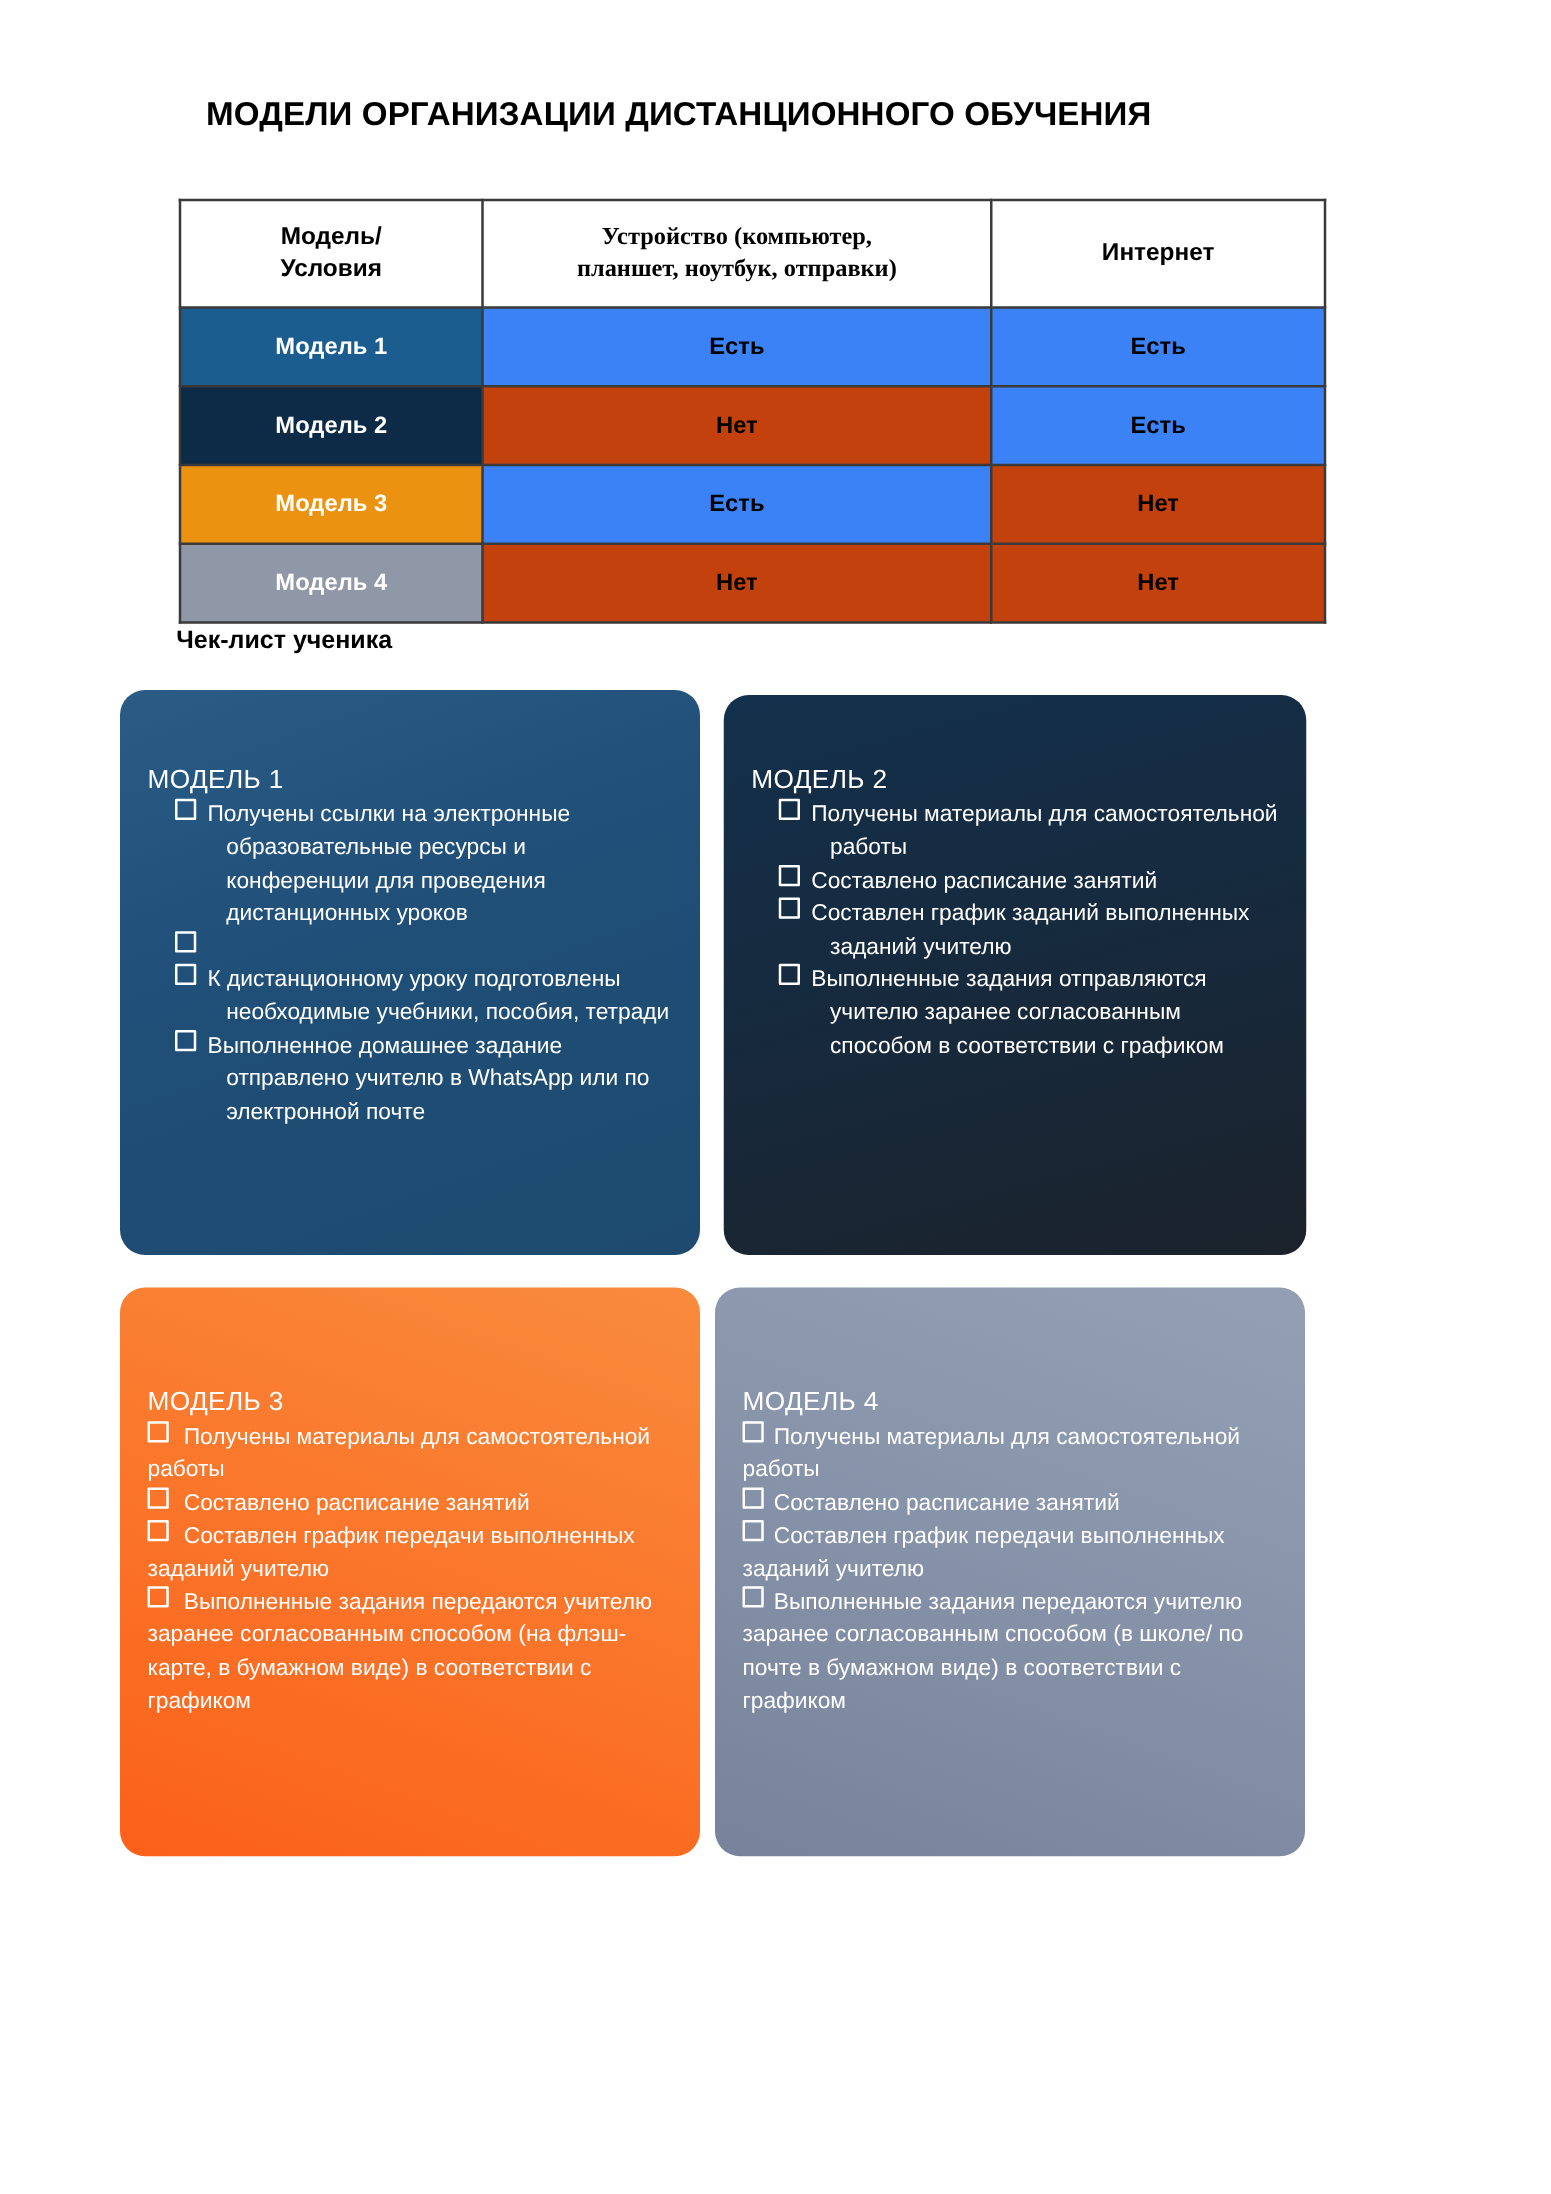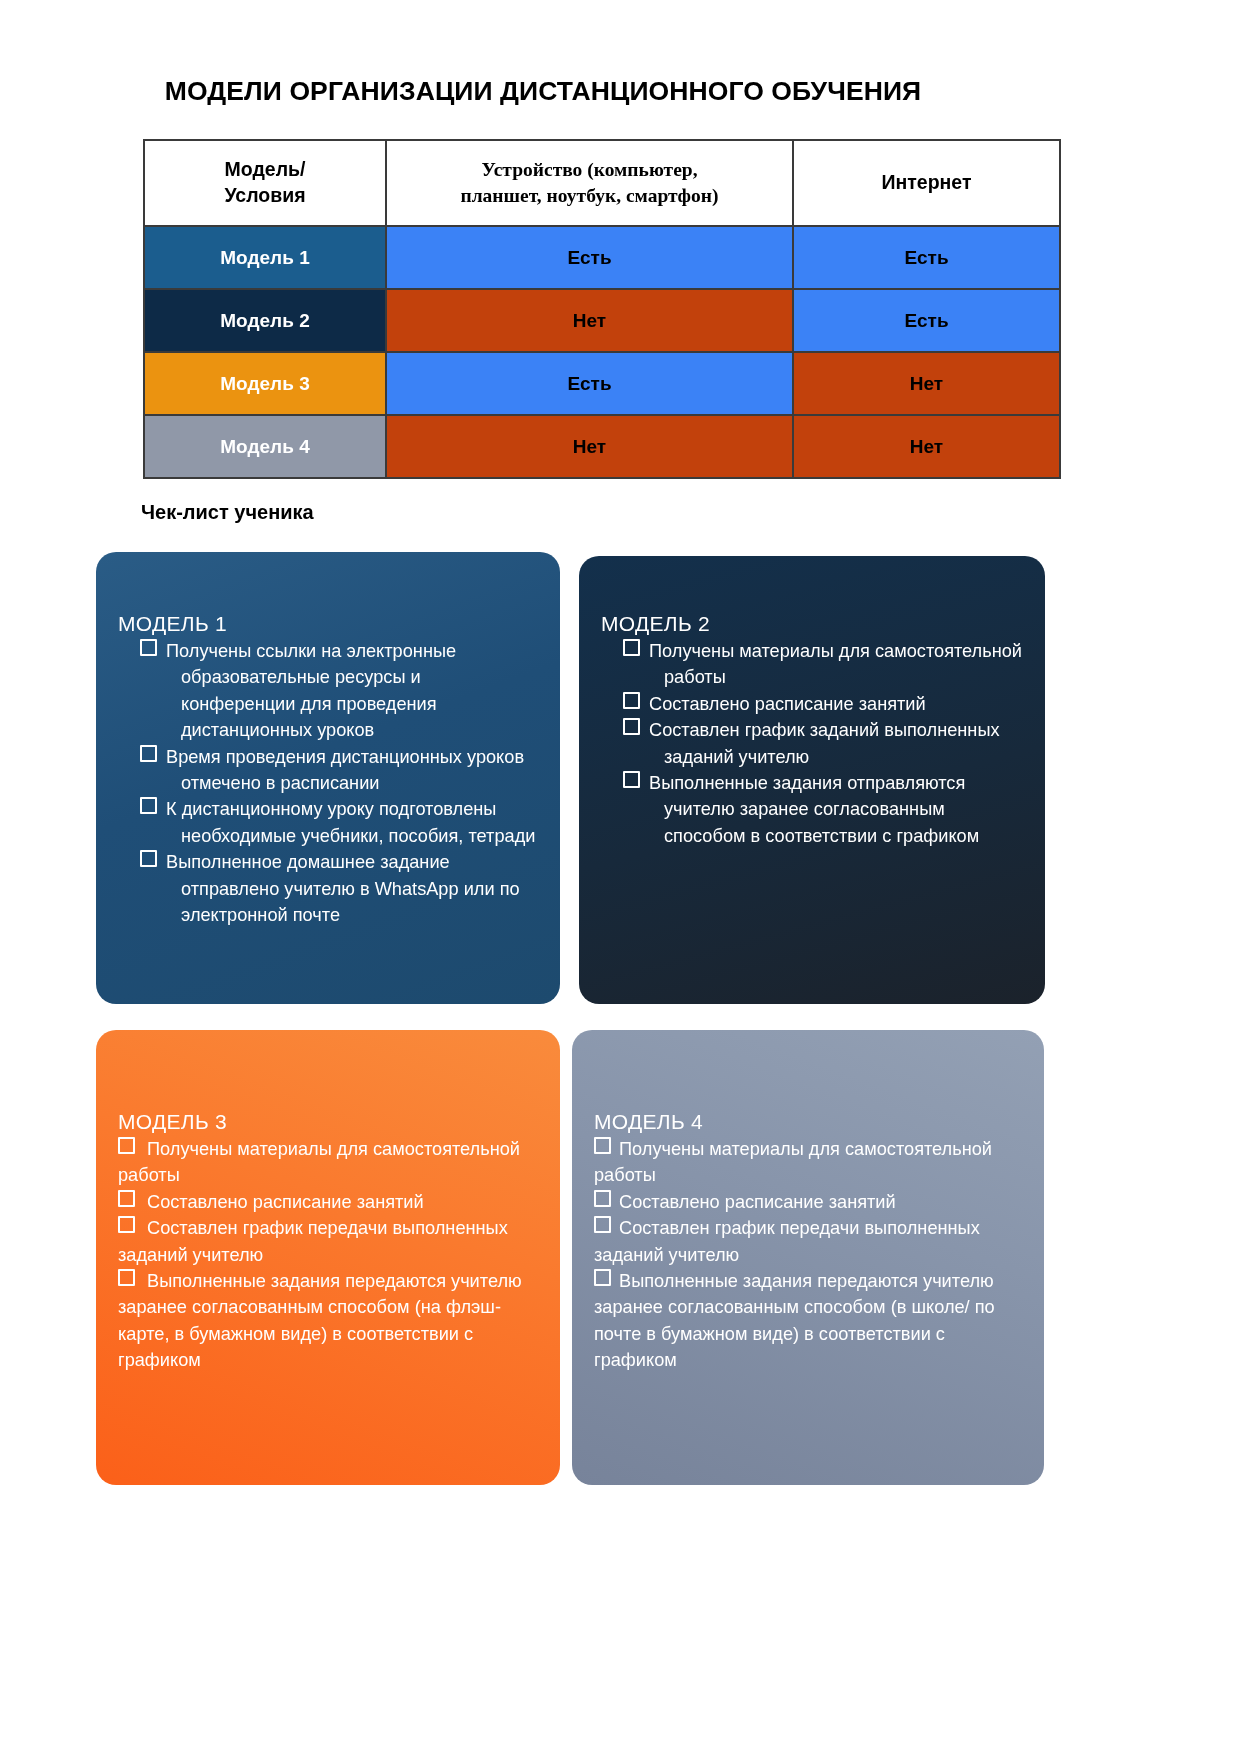--- a/index.html
+++ b/index.html
@@ -26,21 +26,21 @@
     text-align: center;
     font-size: 26.5px;
     font-weight: bold;
     letter-spacing: 0.1px;
     color: #000;
   }
 
   
   .matrix-table {
     position: absolute;
-    top: 139px;
+    top: 159px;
     left: 143px;
     width: 874px;
     border-collapse: collapse;
     table-layout: fixed;
     border-radius: 31px;
   }
   .matrix-table td, .matrix-table th {
     border: 2px solid #3a3a3a;
     padding: 0;
     text-align: center;
@@ -176,21 +176,21 @@
 
 <table class="matrix-table">
   <thead>
     <tr>
       <th class="col-model">
         <span>Модель/</span><br>
         <span>Условия</span>
       </th>
       <th class="col-device">
         <span>Устройство (компьютер,</span><br>
-        <span>планшет, ноутбук, смартфон)</span>
+        <span>планшет, ноутбук, отправки)</span>
       </th>
       <th class="col-net">
         <span>Интернет</span>
       </th>
     </tr>
   </thead>
   <tbody>
     <tr>
       <td class="cell-model m1">Модель 1</td>
       <td class="val-yes">Есть</td>
@@ -213,21 +213,21 @@
     </tr>
   </tbody>
 </table>
 
 <div class="checklist-heading">Чек-лист ученика</div>
 
 <div class="card" id="card-model-1">
   <div class="card-title">МОДЕЛЬ 1</div>
   <ul>
     <li><span class="chk"></span><span>Получены ссылки на электронные образовательные ресурсы и конференции для проведения дистанционных уроков</span></li>
-    <li><span class="chk"></span><span>Время проведения дистанционных уроков отмечено в расписании</span></li>
+    <li><span class="chk"></span></li>
     <li><span class="chk"></span><span>К дистанционному уроку подготовлены необходимые учебники, пособия, тетради</span></li>
     <li><span class="chk"></span><span>Выполненное домашнее задание отправлено учителю в WhatsApp или по электронной почте</span></li>
   </ul>
 </div>
 
 <div class="card" id="card-model-2">
   <div class="card-title">МОДЕЛЬ 2</div>
   <ul>
     <li><span class="chk"></span><span>Получены материалы для самостоятельной работы</span></li>
     <li><span class="chk"></span><span>Составлено расписание занятий</span></li>

